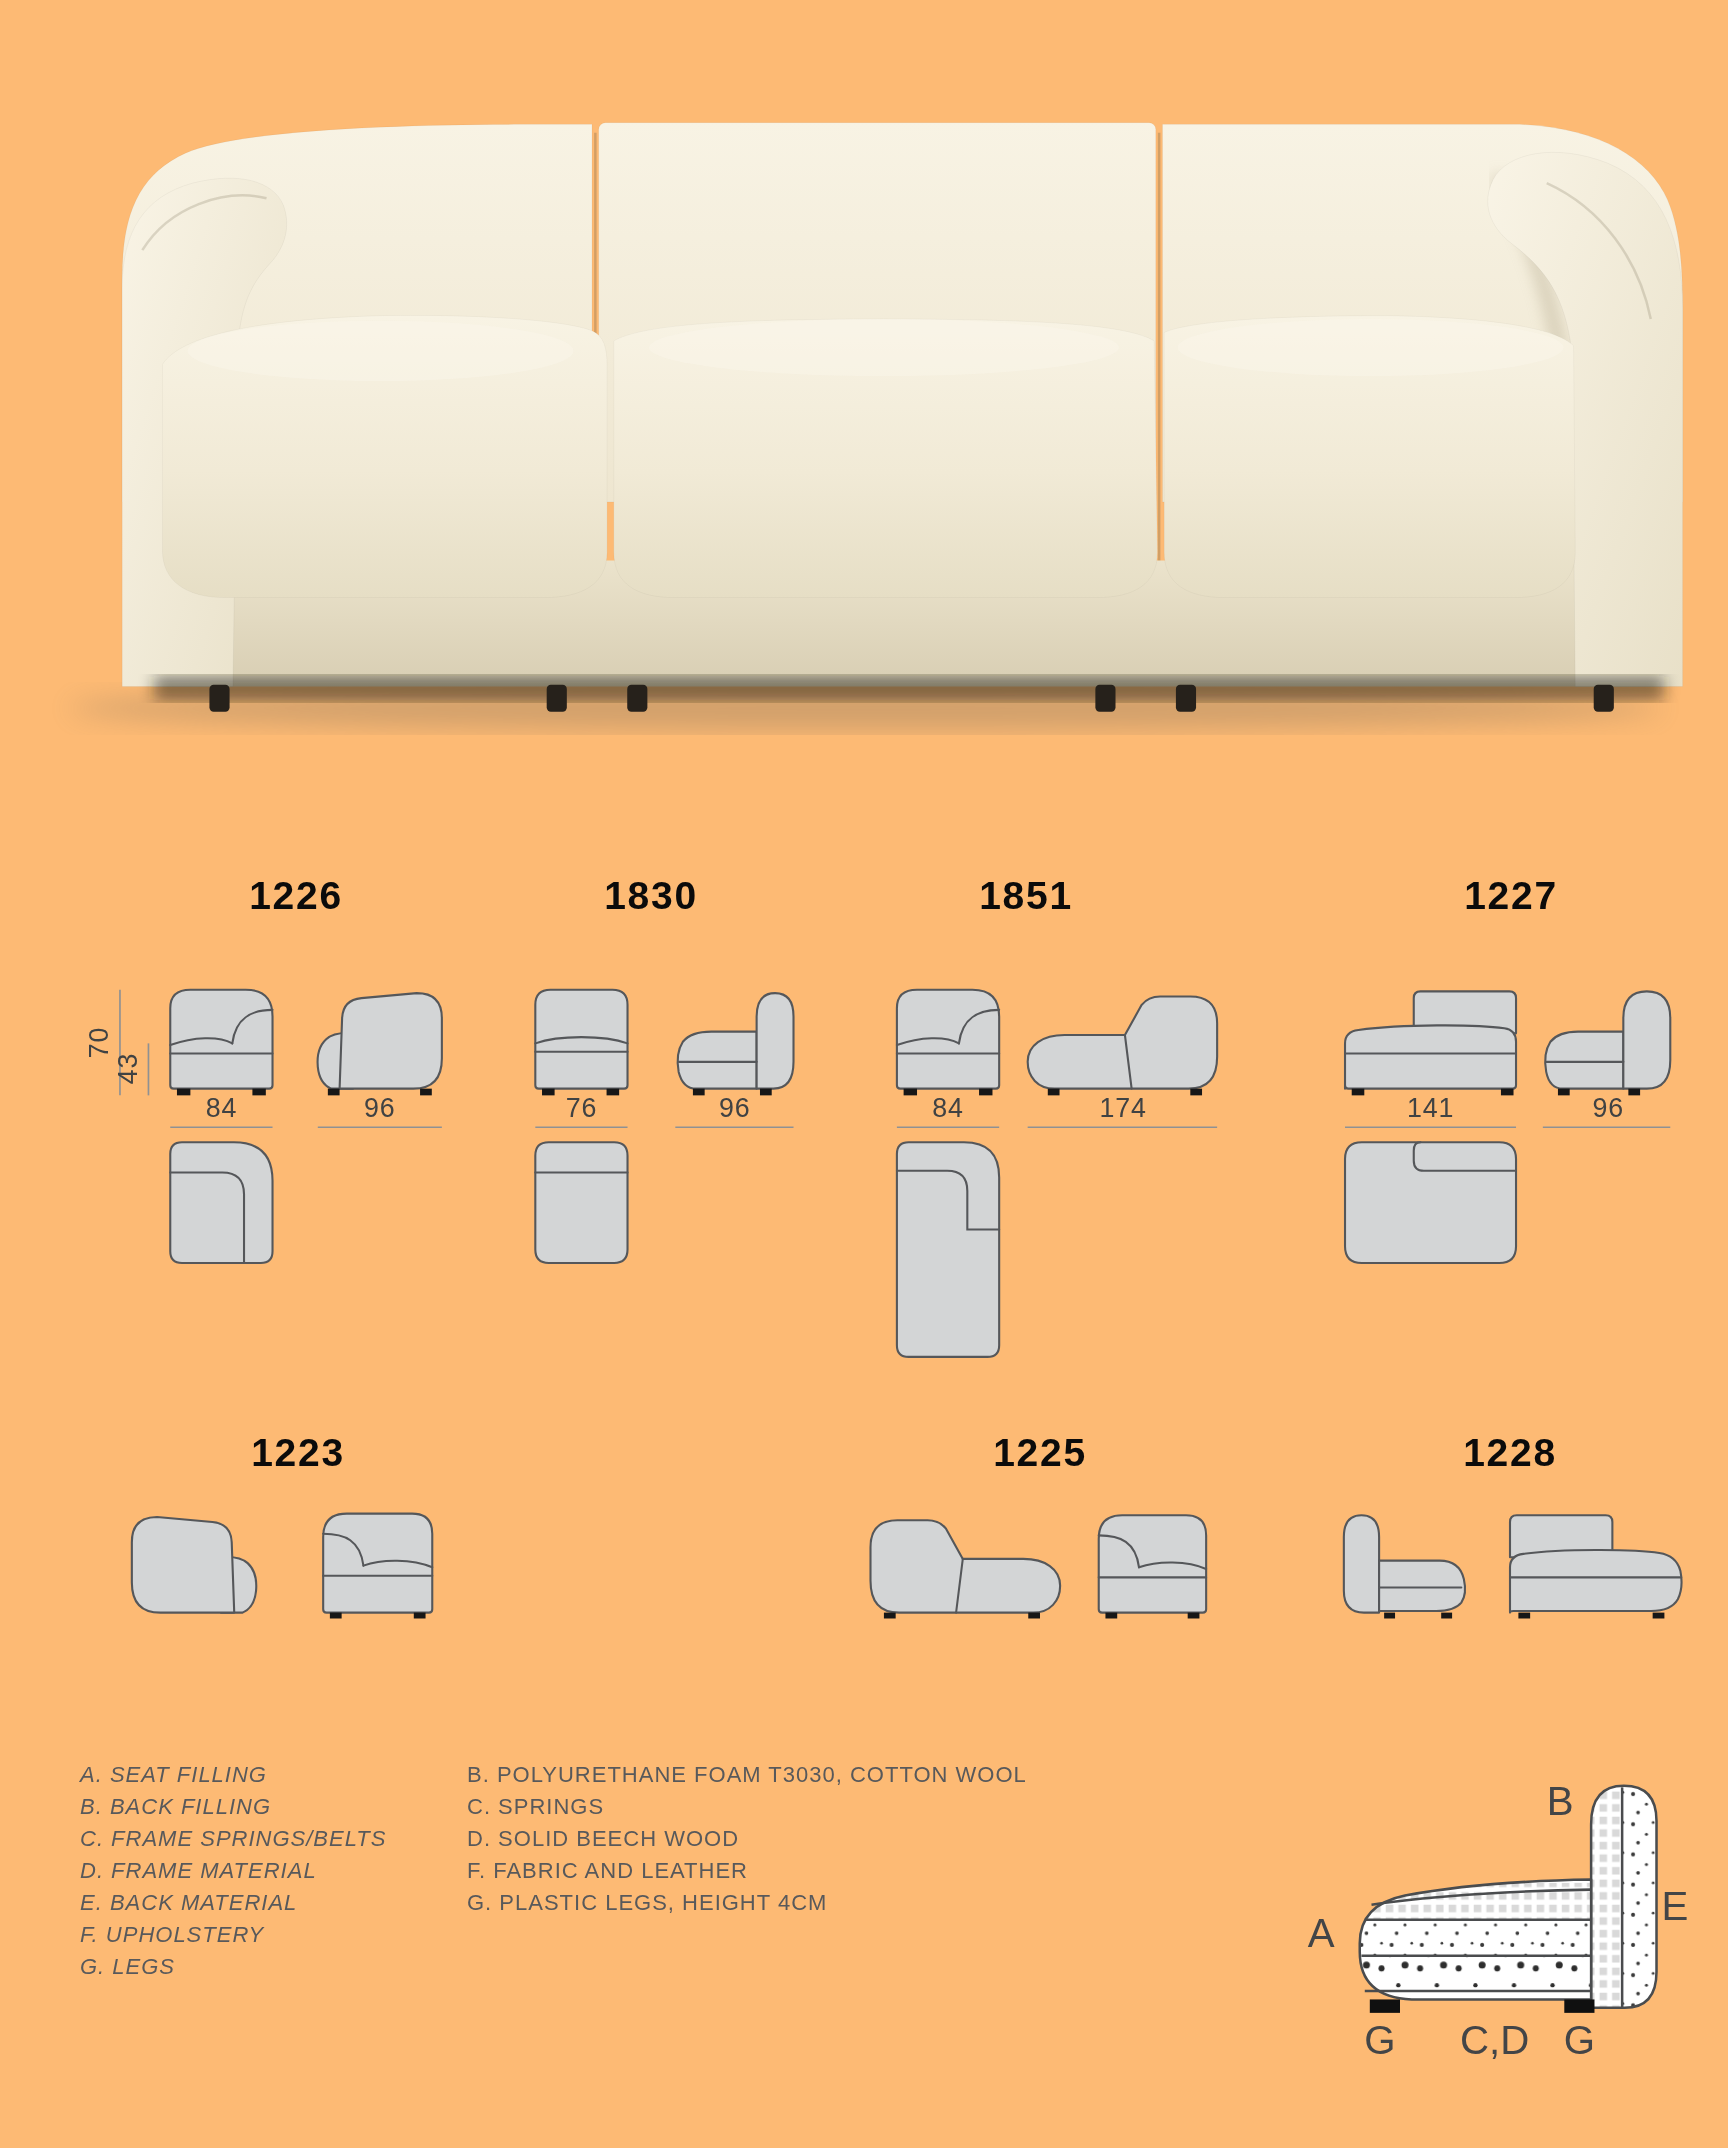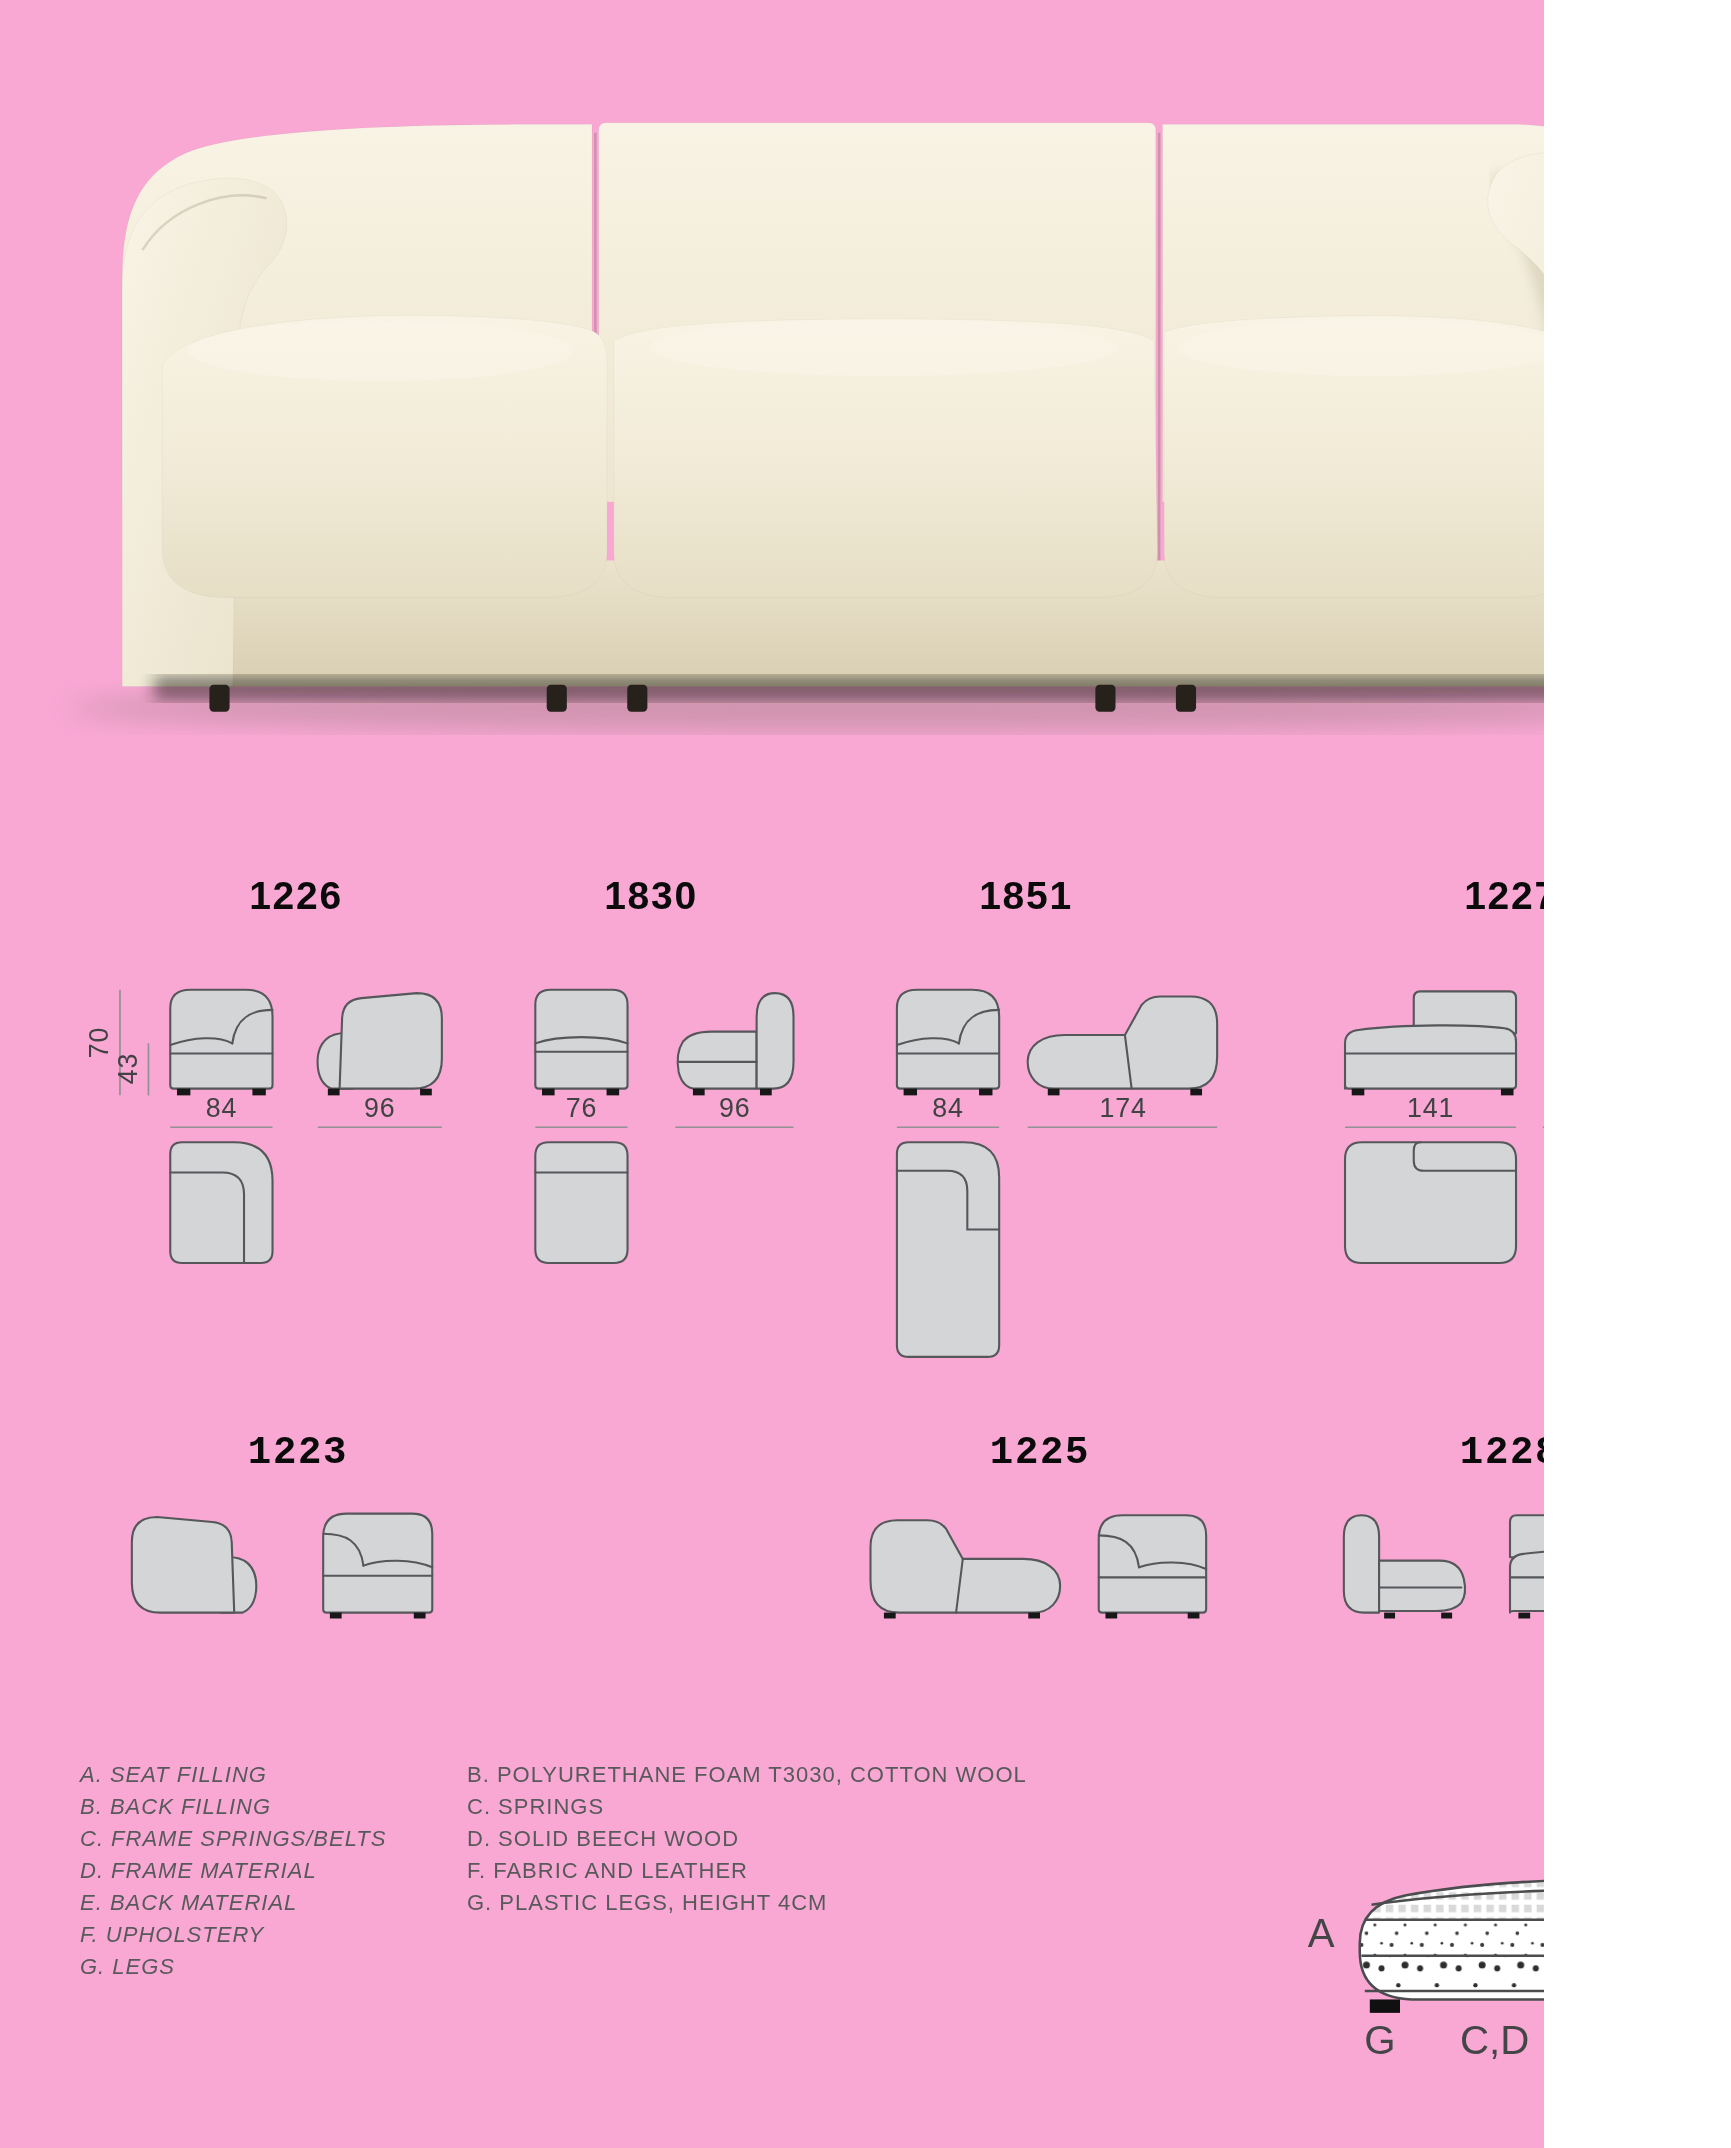--- a/index.html
+++ b/index.html
@@ -1,22 +1,22 @@
 <!DOCTYPE html>
 <html style="font-size:13.4px"><head>
 <meta charset="utf-8">
 <style>
   html,body{margin:0;padding:0;background:#fff;}
   .page{
-    position:relative;width:1544px;height:2148px;background:#f9a8d4;
+    position:relative;width:1728px;height:2148px;background:#fdba74;
     font-family:"Liberation Sans",sans-serif;overflow:hidden;
   }
   .hero{position:absolute;left:45px;top:99px;width:1641px;height:638px;}
   .mblock{position:absolute;width:420px;}
-  .mblock2{position:absolute;width:386px;font-family:Liberation Mono, monospace;}
+  .mblock2{position:absolute;width:386px;}
   .mtitle{
     font-size:39px;font-weight:700;color:#0b0b0b;text-align:center;
     letter-spacing:1.7px;line-height:44px;
   }
   .mdia{display:block;margin-top:60px;}
   .mdia2{display:block;margin-top:25px;}
   .views{fill:#d3d5d6;stroke:#55575a;stroke-width:2.5;stroke-linejoin:round;}
   .iline{fill:none;stroke:#55575a;stroke-width:2.5;stroke-linecap:round;}
   .leg{fill:#171717;stroke:none;}
   .dimline{stroke:#8f9193;stroke-width:2;}

